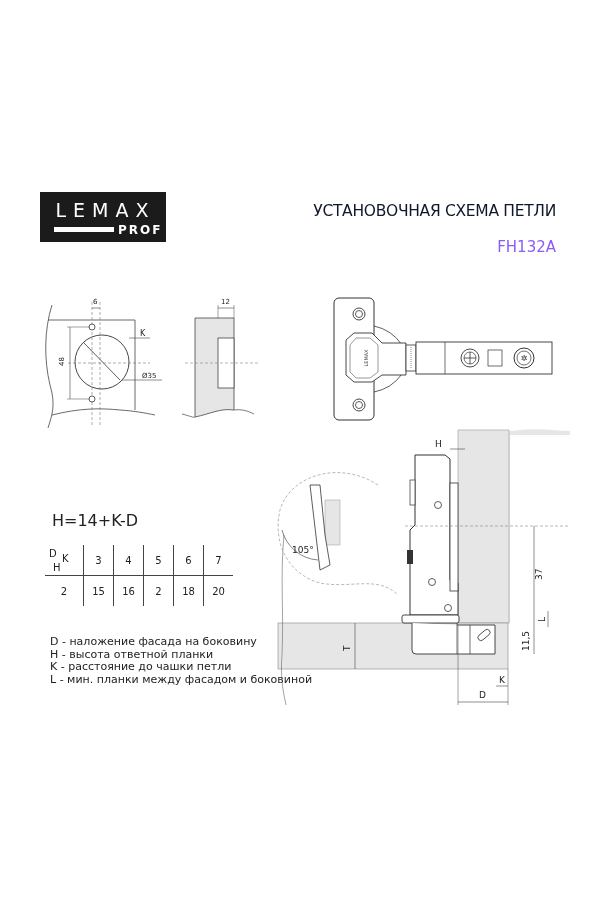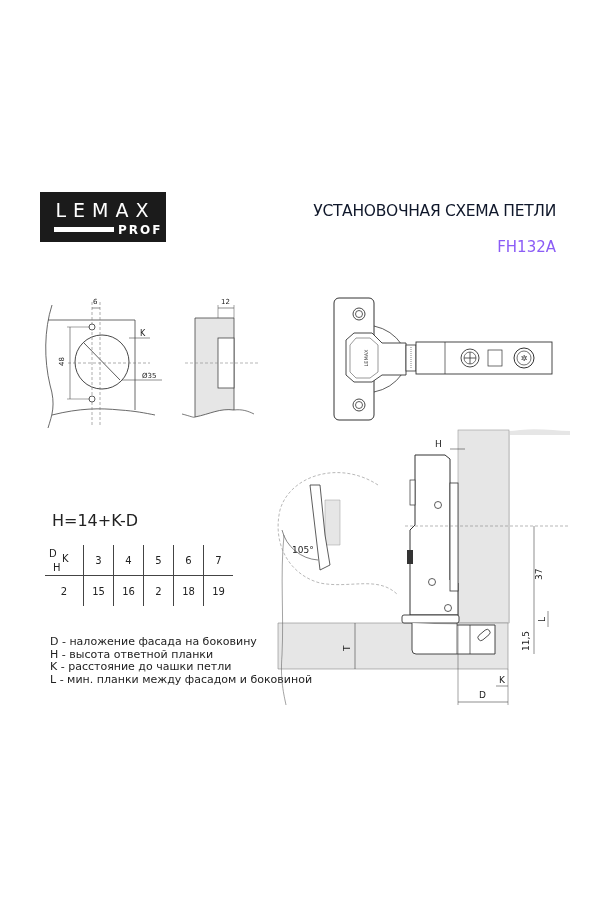--- a/index.html
+++ b/index.html
@@ -112,21 +112,21 @@
     <td>5</td>
     <td>6</td>
     <td>7</td>
   </tr>
   <tr>
     <td class="corner">2</td>
     <td>15</td>
     <td>16</td>
     <td>2</td>
     <td>18</td>
-    <td>19</td>
+    <td>20</td>
   </tr>
 </tbody>
   </table>
 
 <div class="abs legend">
   <div>D - наложение фасада на боковину</div>
   <div>H - высота ответной планки</div>
   <div>K - расстояние до чашки петли</div>
   <div>L - мин. планки между фасадом и боковиной</div>
 </div>

